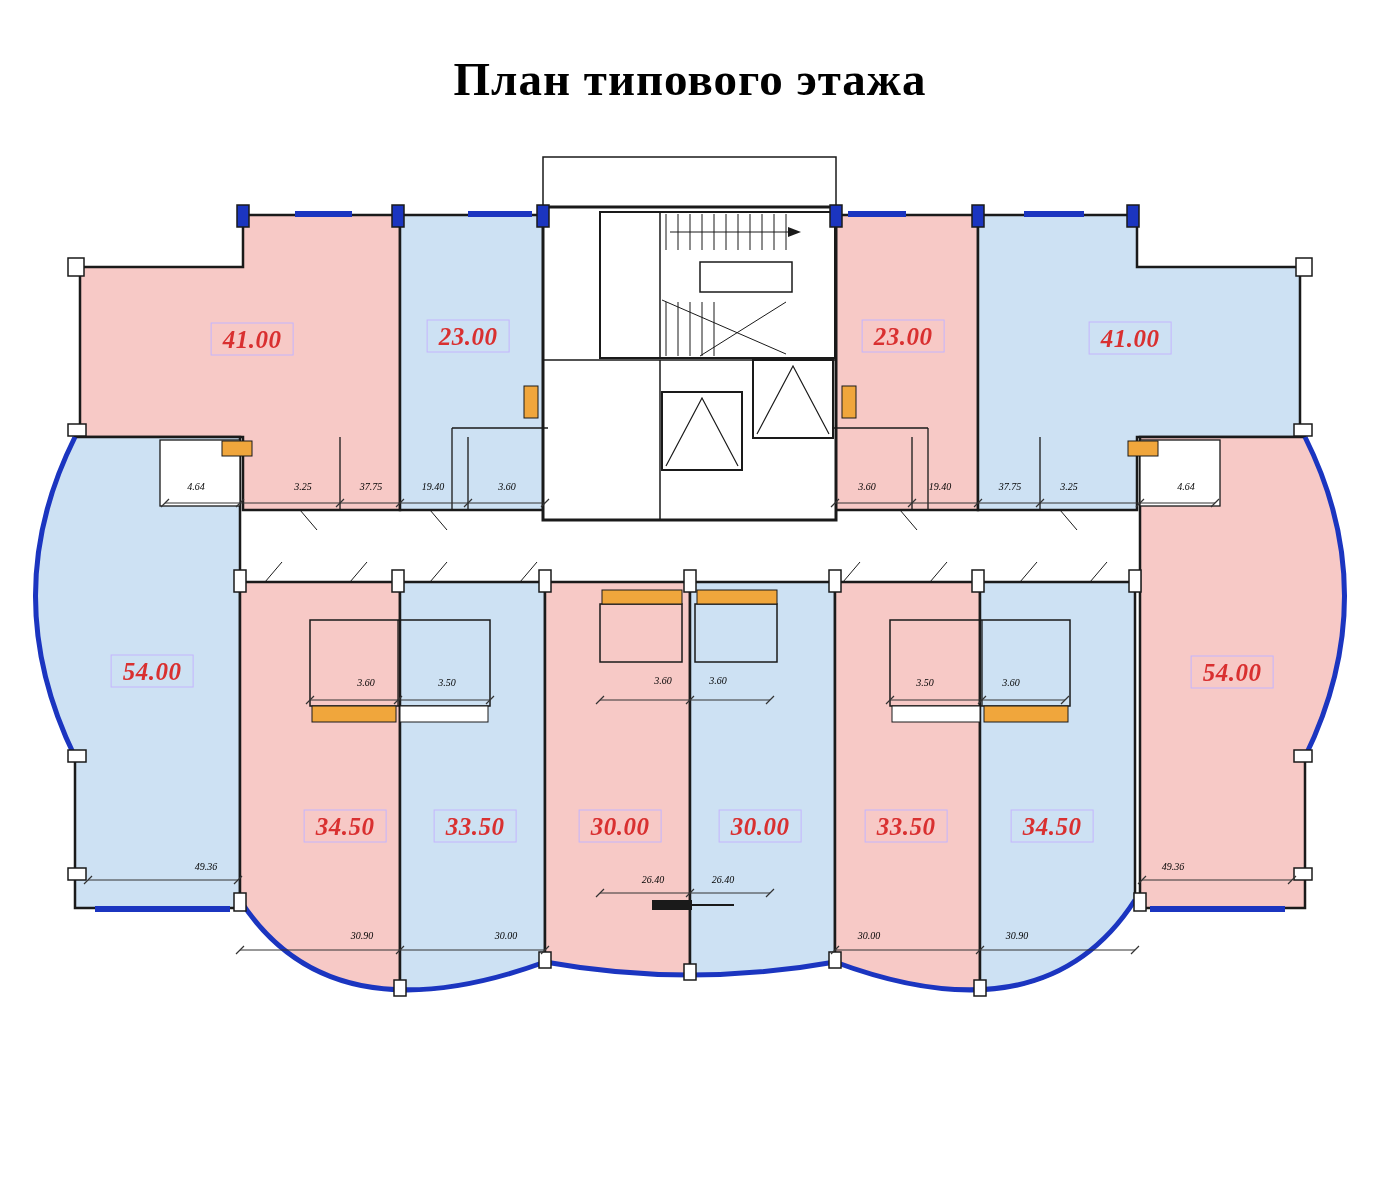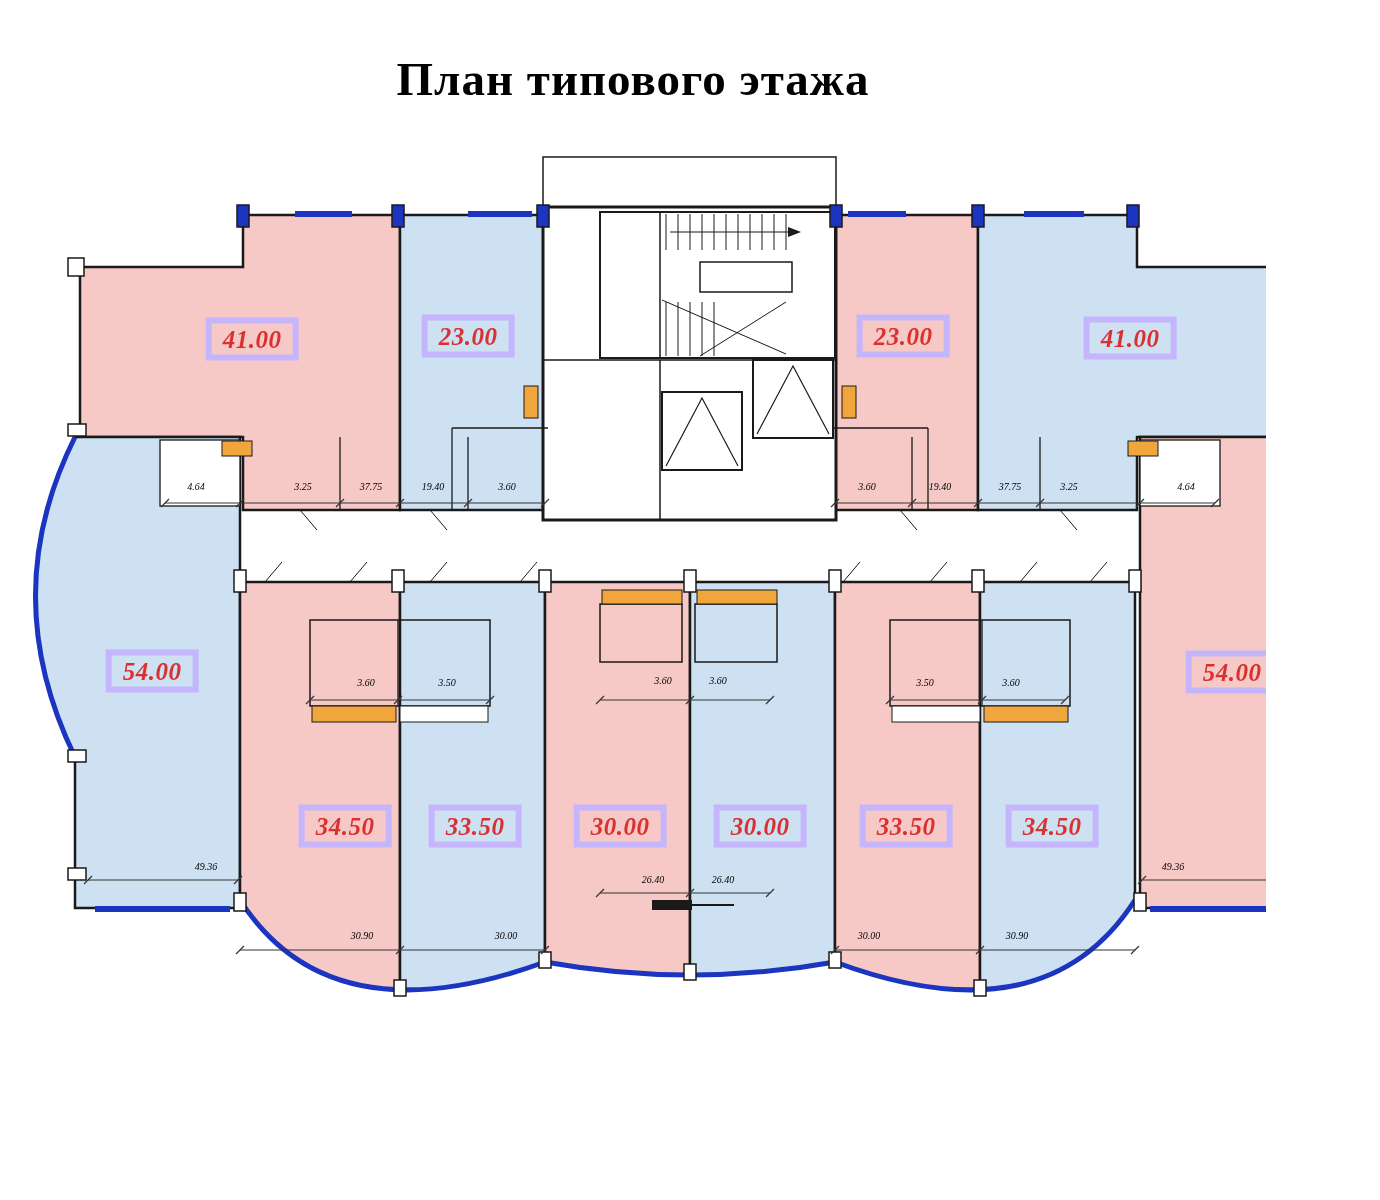--- a/index.html
+++ b/index.html
@@ -1,23 +1,23 @@
 <!DOCTYPE html>
 <html><head>
 <meta charset="utf-8">
 <style>
   html,body{margin:0;padding:0;background:#fff;}
-  .stage{position:relative;width:1266px;height:1200px;background:#fff;overflow:hidden;
+  .stage{position:relative;width:1380px;height:1200px;background:#fff;overflow:hidden;
          font-family:"Liberation Serif",serif;}
   .plan-svg{position:absolute;left:0;top:0;width:1380px;height:1200px;}
   .title{position:absolute;top:52px;left:0;width:100%;text-align:center;
          font-weight:700;font-size:47px;letter-spacing:1px;color:#000;}
   .area-label{position:absolute;transform:translate(-50%,-50%);
               font-style:italic;font-weight:700;font-size:25px;letter-spacing:.5px;
-              color:#d93030;border:6px solid #c4b5fd;padding:0 11px;line-height:31px;
+              color:#d93030;border:1px solid #c4b5fd;padding:0 11px;line-height:31px;
               white-space:nowrap;}
   .dim{position:absolute;transform:translate(-50%,-50%);
        font-style:italic;font-size:10px;color:#000;white-space:nowrap;}
 </style>
 </head>
 <body>
 
 <div class="stage">
 
   <svg class="plan-svg" viewBox="0 0 1380 1200">

